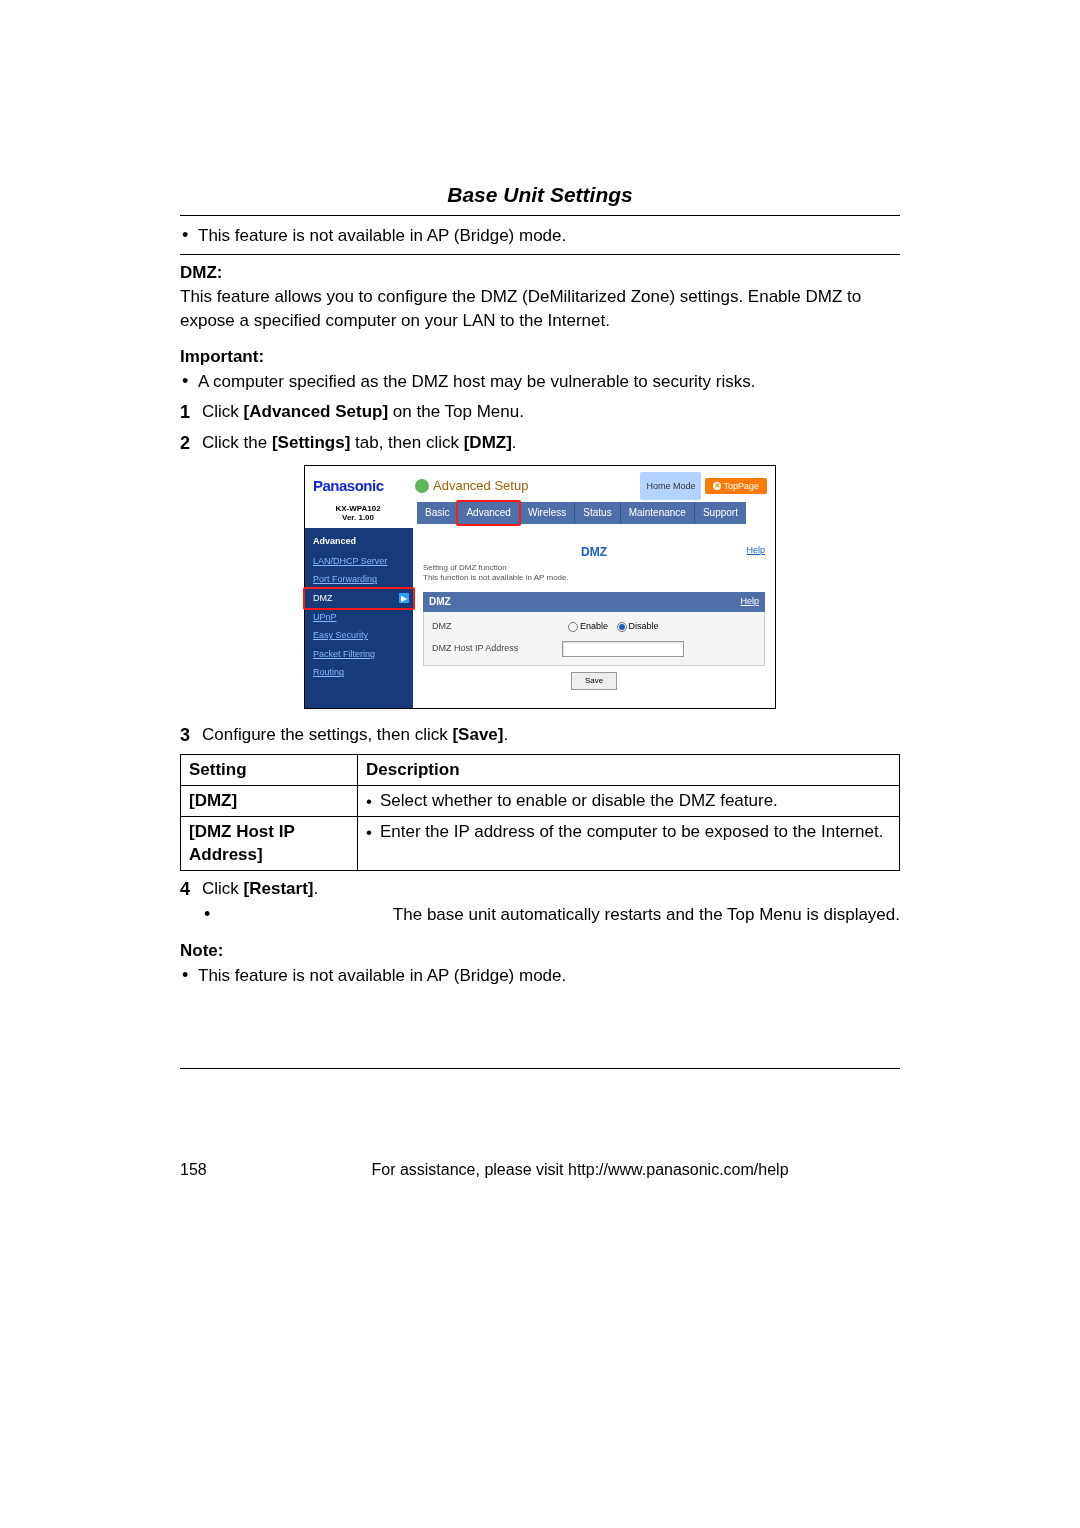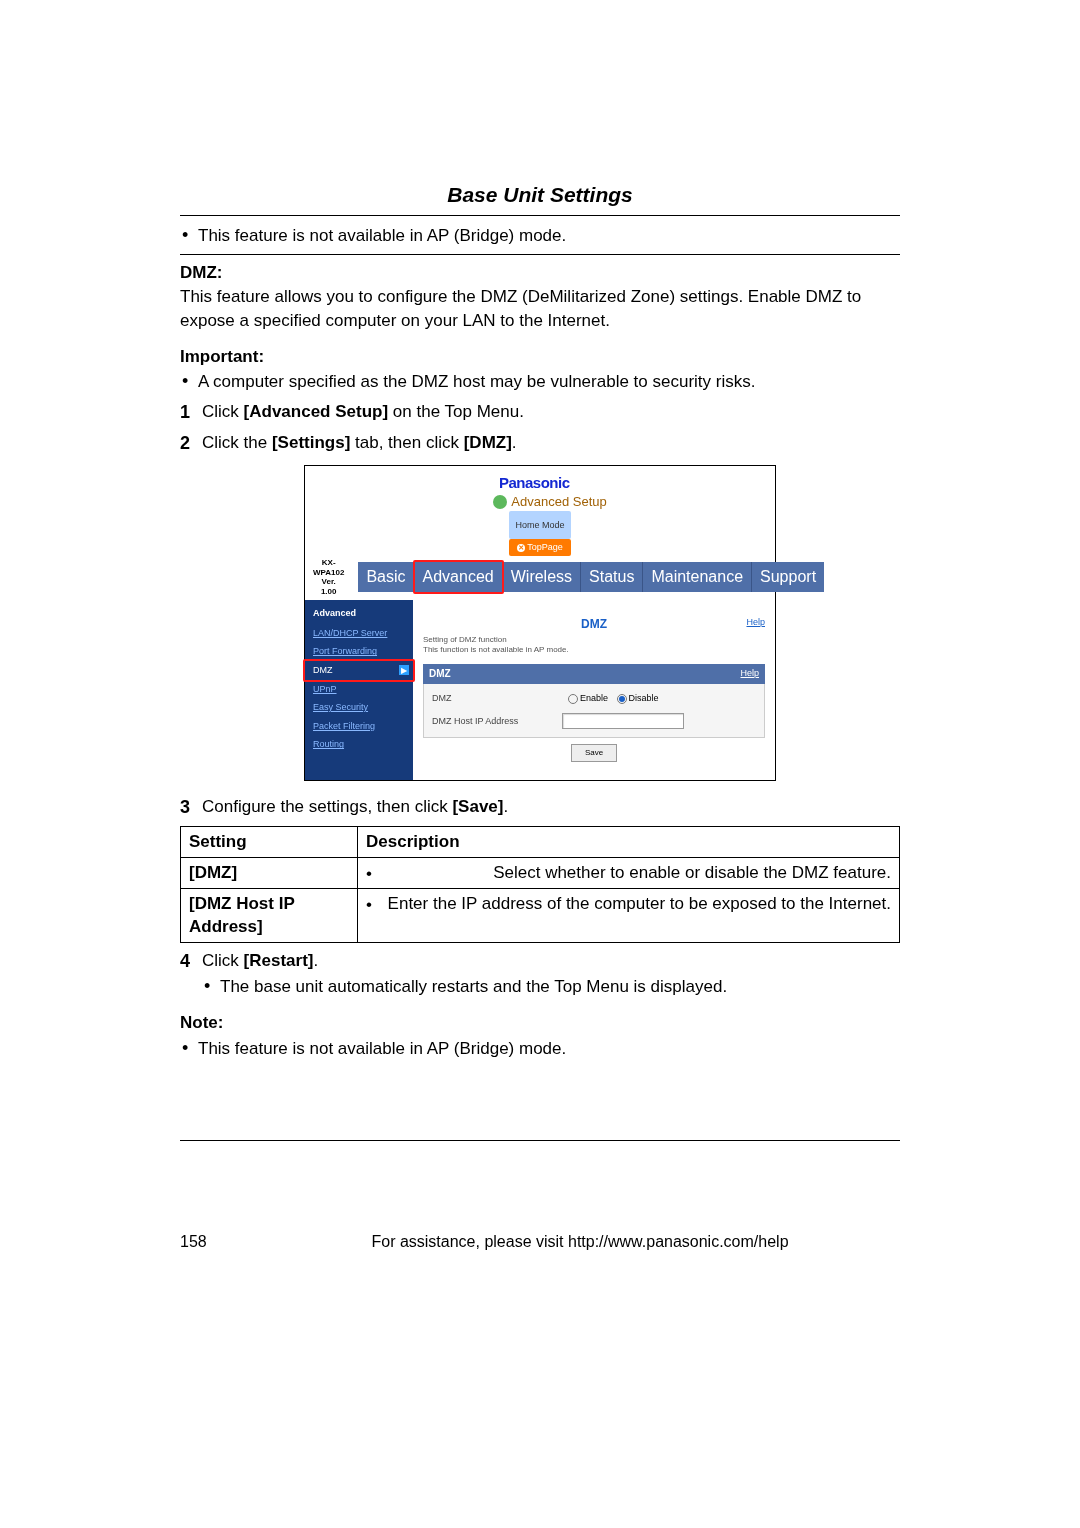--- a/index.html
+++ b/index.html
@@ -66,21 +66,20 @@
     width: 470px;
     margin: 8px auto 14px auto;
     border: 1px solid #000;
     font-size: 10px;
     background: #fff;
   }
   .scr-top {
     display: flex;
     align-items: center;
     padding: 6px 8px 2px 8px;
-    flex-direction: column;
   }
   .scr-logo {
     color: #1428d2;
     font-weight: bold;
     font-size: 15px;
     letter-spacing: -0.5px;
     width: 82px;
   }
   .scr-spacer { flex: 1; }
   .scr-title-area {
@@ -132,21 +131,21 @@
     line-height: 1.2;
   }
   .scr-tabs {
     display: flex;
     gap: 0;
     margin-left: 14px;
   }
   .scr-tab {
     background: #4f6fa8;
     color: #fff;
-    font-size: 16px;
+    font-size: 10px;
     padding: 4px 8px;
     border-right: 1px solid #3a5588;
     position: relative;
   }
   .scr-tab:last-child { border-right: none; }
   .scr-tab.highlight {
     z-index: 2;
   }
   .scr-tab.highlight::after{
     content:"";
@@ -270,21 +269,20 @@
     text-align: left;
     font-size: 17px;
     vertical-align: top;
   }
   table.settings th {
     font-weight: bold;
     background: #fff;
   }
   table.settings td.desc {
     position: relative;
-    text-align: right;
   }
   .td-desc-inner {
     position: relative;
     padding-left: 14px;
   }
   .td-desc-inner::before {
     content: "\2022";
     position: absolute;
     left: 0;
     top: 1px;
@@ -429,21 +427,21 @@
             <div class="td-desc-inner">Enter the IP address of the computer to be exposed to the Internet.</div>
           </td>
     </tr>
   </tbody>
     </table>
 
   <div class="num-step">
     <div class="num">4</div>
     <div class="step-body">
       <span>Click </span><span class="bold">[Restart]</span><span>.</span>
-      <div class="bullet-line" style="margin-top:2px;">The base unit automatically restarts and the Top Menu is displayed.</div>
+      <div class="bullet-line" style="margin-top:2px;text-align:right;">The base unit automatically restarts and the Top Menu is displayed.</div>
     </div>
   </div>
 
   <div class="bold" style="margin-top:10px;">Note:</div>
   <div class="bullet-line">This feature is not available in AP (Bridge) mode.</div>
 
   <hr class="hr-thin" style="margin-top:80px;">
   <div class="footer">
     <span class="pageno">158</span>
     <span class="assist">For assistance, please visit http://www.panasonic.com/help</span>

